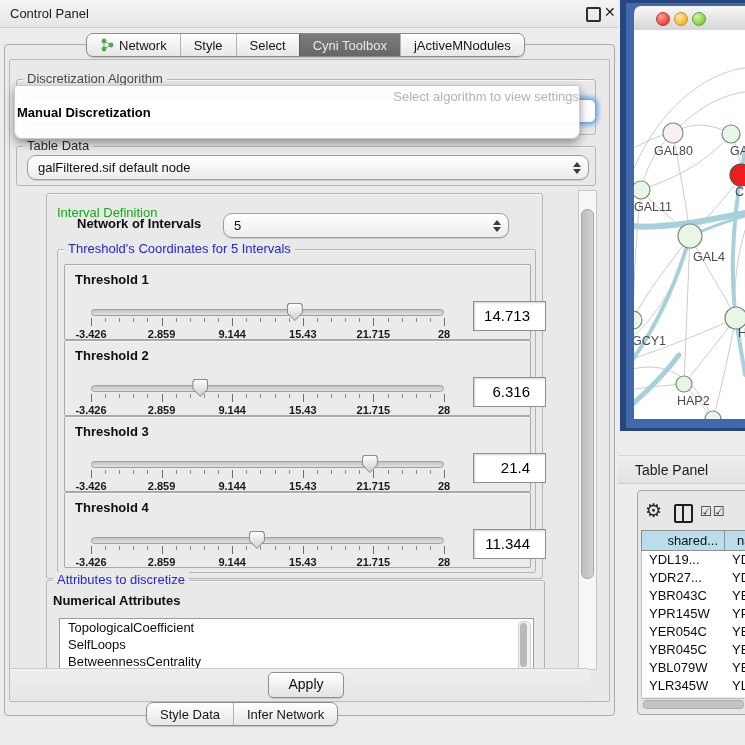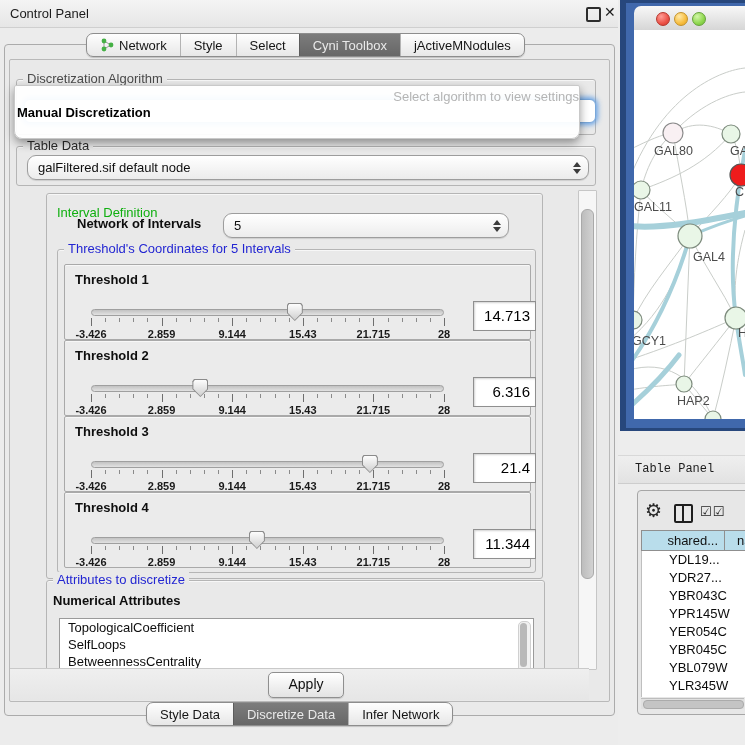--- a/index.html
+++ b/index.html
@@ -71,21 +71,21 @@
   .ticks-maj{position:absolute;left:0;top:15px;width:354px;height:8px;
          background:repeating-linear-gradient(to right,#6e6e6e 0,#6e6e6e 1px,transparent 1px,transparent 70.6px);}
   .ticklabels{position:absolute;left:0;top:25px;width:353px;height:12px;}
   .ticklabels span{position:absolute;transform:translateX(-50%);font-size:11px;font-weight:bold;color:#1a1a1a;white-space:nowrap;}
   .thumb-o{position:absolute;top:0;width:16px;height:18px;background:#8b8b8b;
            clip-path:polygon(10% 0,90% 0,100% 12%,100% 55%,50% 100%,0 55%,0 12%);}
   .thumb-i{position:absolute;left:1px;top:1px;width:14px;height:16px;background:linear-gradient(#fdfdfd,#cfcfcf);
            clip-path:polygon(10% 0,90% 0,100% 12%,100% 55%,50% 100%,0 55%,0 12%);}
   .vfield{position:absolute;left:408px;top:36px;width:56px;height:28px;background:#fff;border:1px solid #8f8f8f;
           box-shadow:inset 1px 1px 2px rgba(0,0,0,.18);font-size:15px;color:#000;text-align:right;
-          line-height:28px;padding-right:5px;}
+          line-height:28px;padding-right:15px;}
 
   
   #attr-list{position:absolute;left:12px;top:37px;width:473px;height:120px;background:#fff;border:1px solid #9a9a9a;}
   #attr-list .item{height:17px;line-height:17px;padding-left:8px;font-size:13px;color:#0d0d0d;}
   #attr-vsb{position:absolute;right:2px;top:2px;width:11px;height:52px;background:#f1f1f1;border:1px solid #d0d0d0;border-radius:5px;}
   #attr-vsb .thumb{position:absolute;left:1px;top:1px;width:7px;height:44px;background:#b9b9b9;border-radius:4px;}
 
   #apply-row{left:10px;top:668px;width:579px;height:31px;border-top:1px solid #c9c9c9;background:linear-gradient(#efefef,#e6e6e6);}
   #apply-btn{position:absolute;left:258px;top:3px;width:74px;height:24px;border:1px solid #8f8f8f;border-radius:5px;
              background:linear-gradient(#ffffff,#e3e3e3);font-size:14px;color:#111;text-align:center;line-height:23px;
@@ -99,34 +99,34 @@
                 border-bottom:1px solid #a5a5a5;border-radius:7px 0 0 0;}
   .light{position:absolute;top:6px;width:12px;height:12px;border-radius:50%;}
   #light-red{left:22px;background:radial-gradient(circle at 35% 30%,#ff9d96,#ec5348 60%,#d0392f);border:1px solid #b5362c;}
   #light-yellow{left:40px;background:radial-gradient(circle at 35% 30%,#ffe9a8,#f7bd3e 60%,#dd9f27);border:1px solid #c3922a;}
   #light-green{left:58px;background:radial-gradient(circle at 35% 30%,#d2f5a8,#8ed74e 60%,#6cb838);border:1px solid #66a23a;}
   #net-canvas{left:634px;top:30px;width:111px;height:389px;background:#fff;overflow:hidden;}
   #net-canvas svg{position:absolute;left:0;top:0;}
 
   #table-strip{left:618px;top:455px;width:127px;height:27px;background:linear-gradient(#efefef,#e2e2e2);
                border-top:1px solid #d8d8d8;border-bottom:1px solid #cdcdcd;}
-  #table-strip .t{position:absolute;left:17px;top:6px;font-size:12px;color:#1c1c1c;font-family:Liberation Mono, monospace;}
+  #table-strip .t{position:absolute;left:17px;top:6px;font-size:14px;color:#1c1c1c;}
   #table-frame{left:637px;top:490px;width:108px;height:223px;border:1px solid #a6a6a6;border-radius:4px 0 0 4px;background:#e7e7e7;}
   #gear{position:absolute;left:7px;top:8px;font-size:19px;color:#262626;}
   #colicon{position:absolute;left:36px;top:13px;width:15px;height:15px;border:2px solid #1e1e1e;border-radius:2px;}
   #colicon:before{content:"";position:absolute;left:6px;top:0;width:2px;height:15px;background:#1e1e1e;}
   #cbicons{position:absolute;left:62px;top:13px;font-size:13px;color:#1e1e1e;letter-spacing:1px;}
   #tbl{position:absolute;left:3px;top:39px;width:200px;}
   #tbl .hrow{display:flex;height:21px;background:#b9ddeb;border:1px solid #8f8f8f;box-sizing:border-box;}
   #tbl .hc1{width:83px;border-right:1px solid #8f8f8f;font-size:13px;color:#111;text-align:right;
             padding-right:6px;line-height:19px;box-sizing:border-box;}
   #tbl .hc2{flex:1;font-size:13px;color:#111;padding-left:12px;line-height:19px;}
   #tbl .rows{background:#fff;height:146px;overflow:hidden;border-left:1px solid #bfbfbf;}
   #tbl .r{display:flex;height:18px;line-height:18px;font-size:13px;color:#0b0b0b;}
-  #tbl .c1{width:83px;padding-left:7px;box-sizing:border-box;white-space:nowrap;margin-left:20px;}
+  #tbl .c1{width:83px;padding-left:7px;box-sizing:border-box;white-space:nowrap;}
   #tbl .c2{padding-left:7px;white-space:nowrap;}
   #tbl-hsb{position:absolute;left:3px;top:207px;width:103px;height:10px;background:#e0e0e0;border-top:1px solid #bdbdbd;}
   #tbl-hsb .thumb{position:absolute;left:2px;top:1px;width:99px;height:7px;background:#c4c4c4;border:1px solid #ababab;border-radius:4px;}
 
   .netlabel{font-size:12.5px;fill:#4b4b4b;font-family:"Liberation Sans","DejaVu Sans",sans-serif;}
 </style>
 </head>
 <body>
 
 <div class="abs" id="cp-titlebar">
@@ -301,23 +301,20 @@
     <div class="thumb"></div>
   </div>
 
 <div class="abs" id="apply-row">
   <div id="apply-btn">Apply</div>
 </div>
 
 <div class="abs seg" id="bottom-tabs">
     <div class="cell">
       <span>Style Data</span>
-    </div>
-    <div class="cell active">
-      <span>Discretize Data</span>
     </div>
     <div class="cell">
       <span>Infer Network</span>
     </div>
   </div>
 
 <div class="abs" id="right-bg"></div>
 <div class="abs" id="net-window"></div>
 <div class="abs" id="net-inner"></div>
 <div class="abs" id="net-titlebar">

